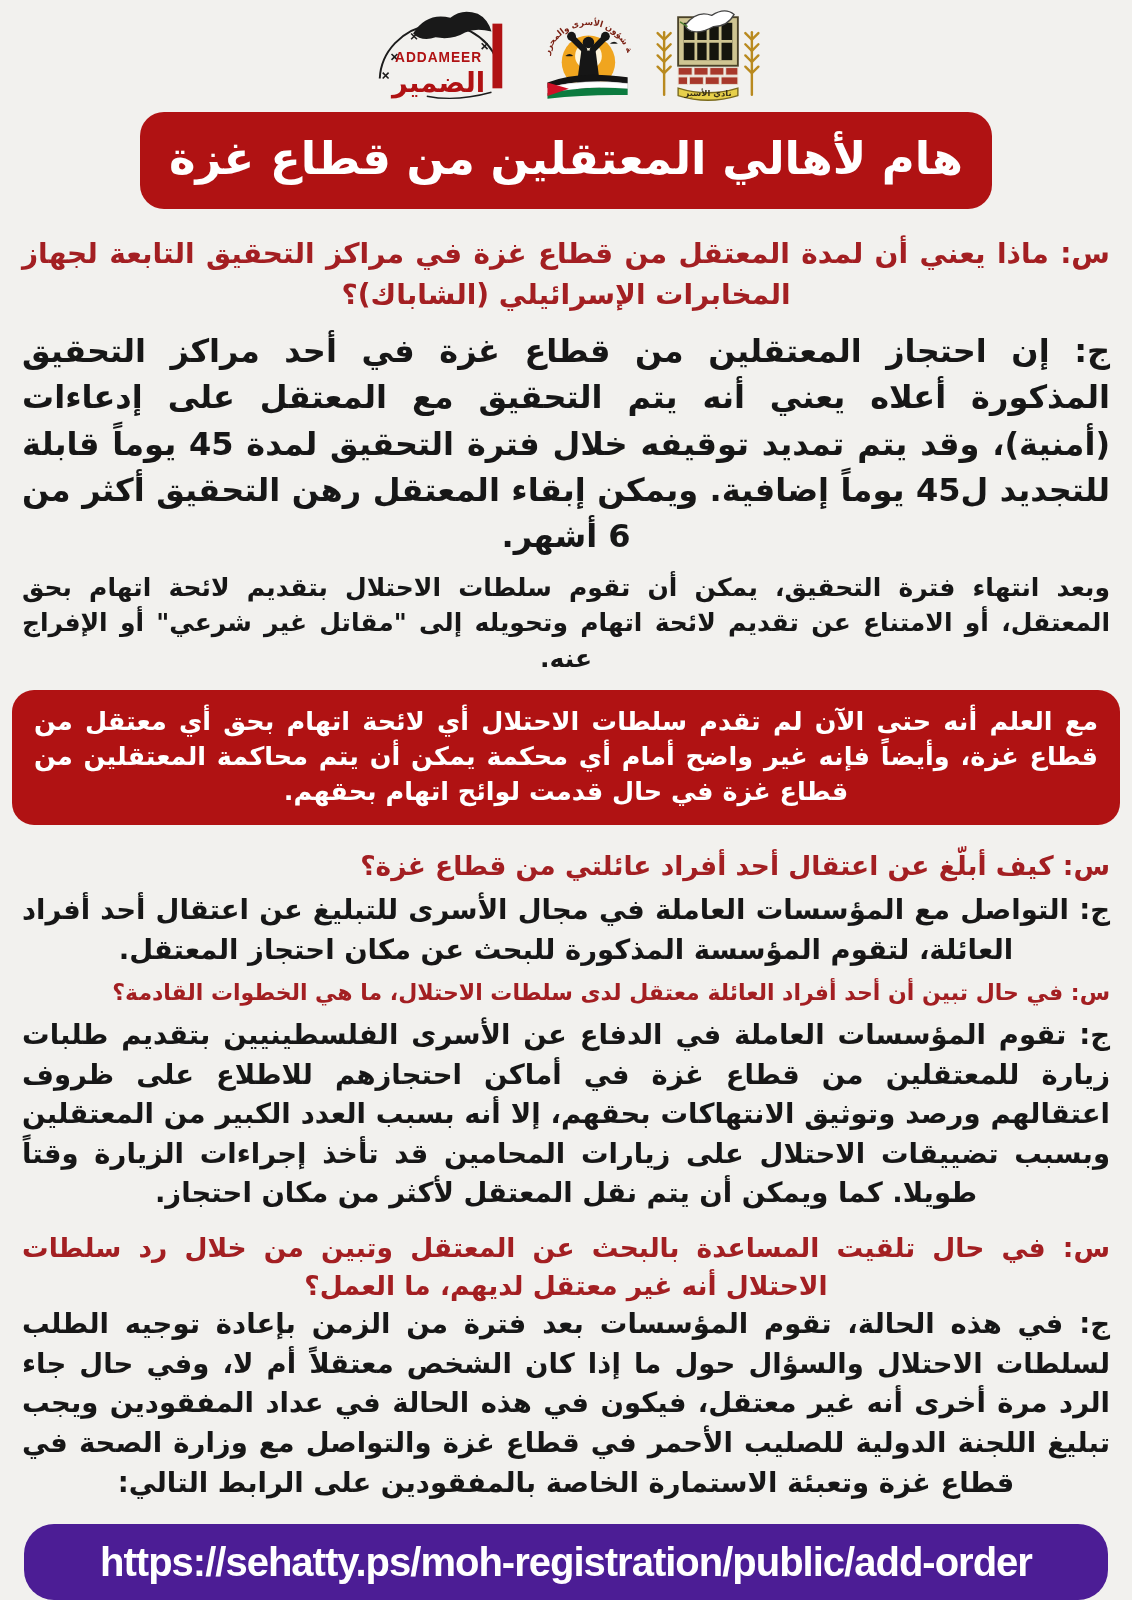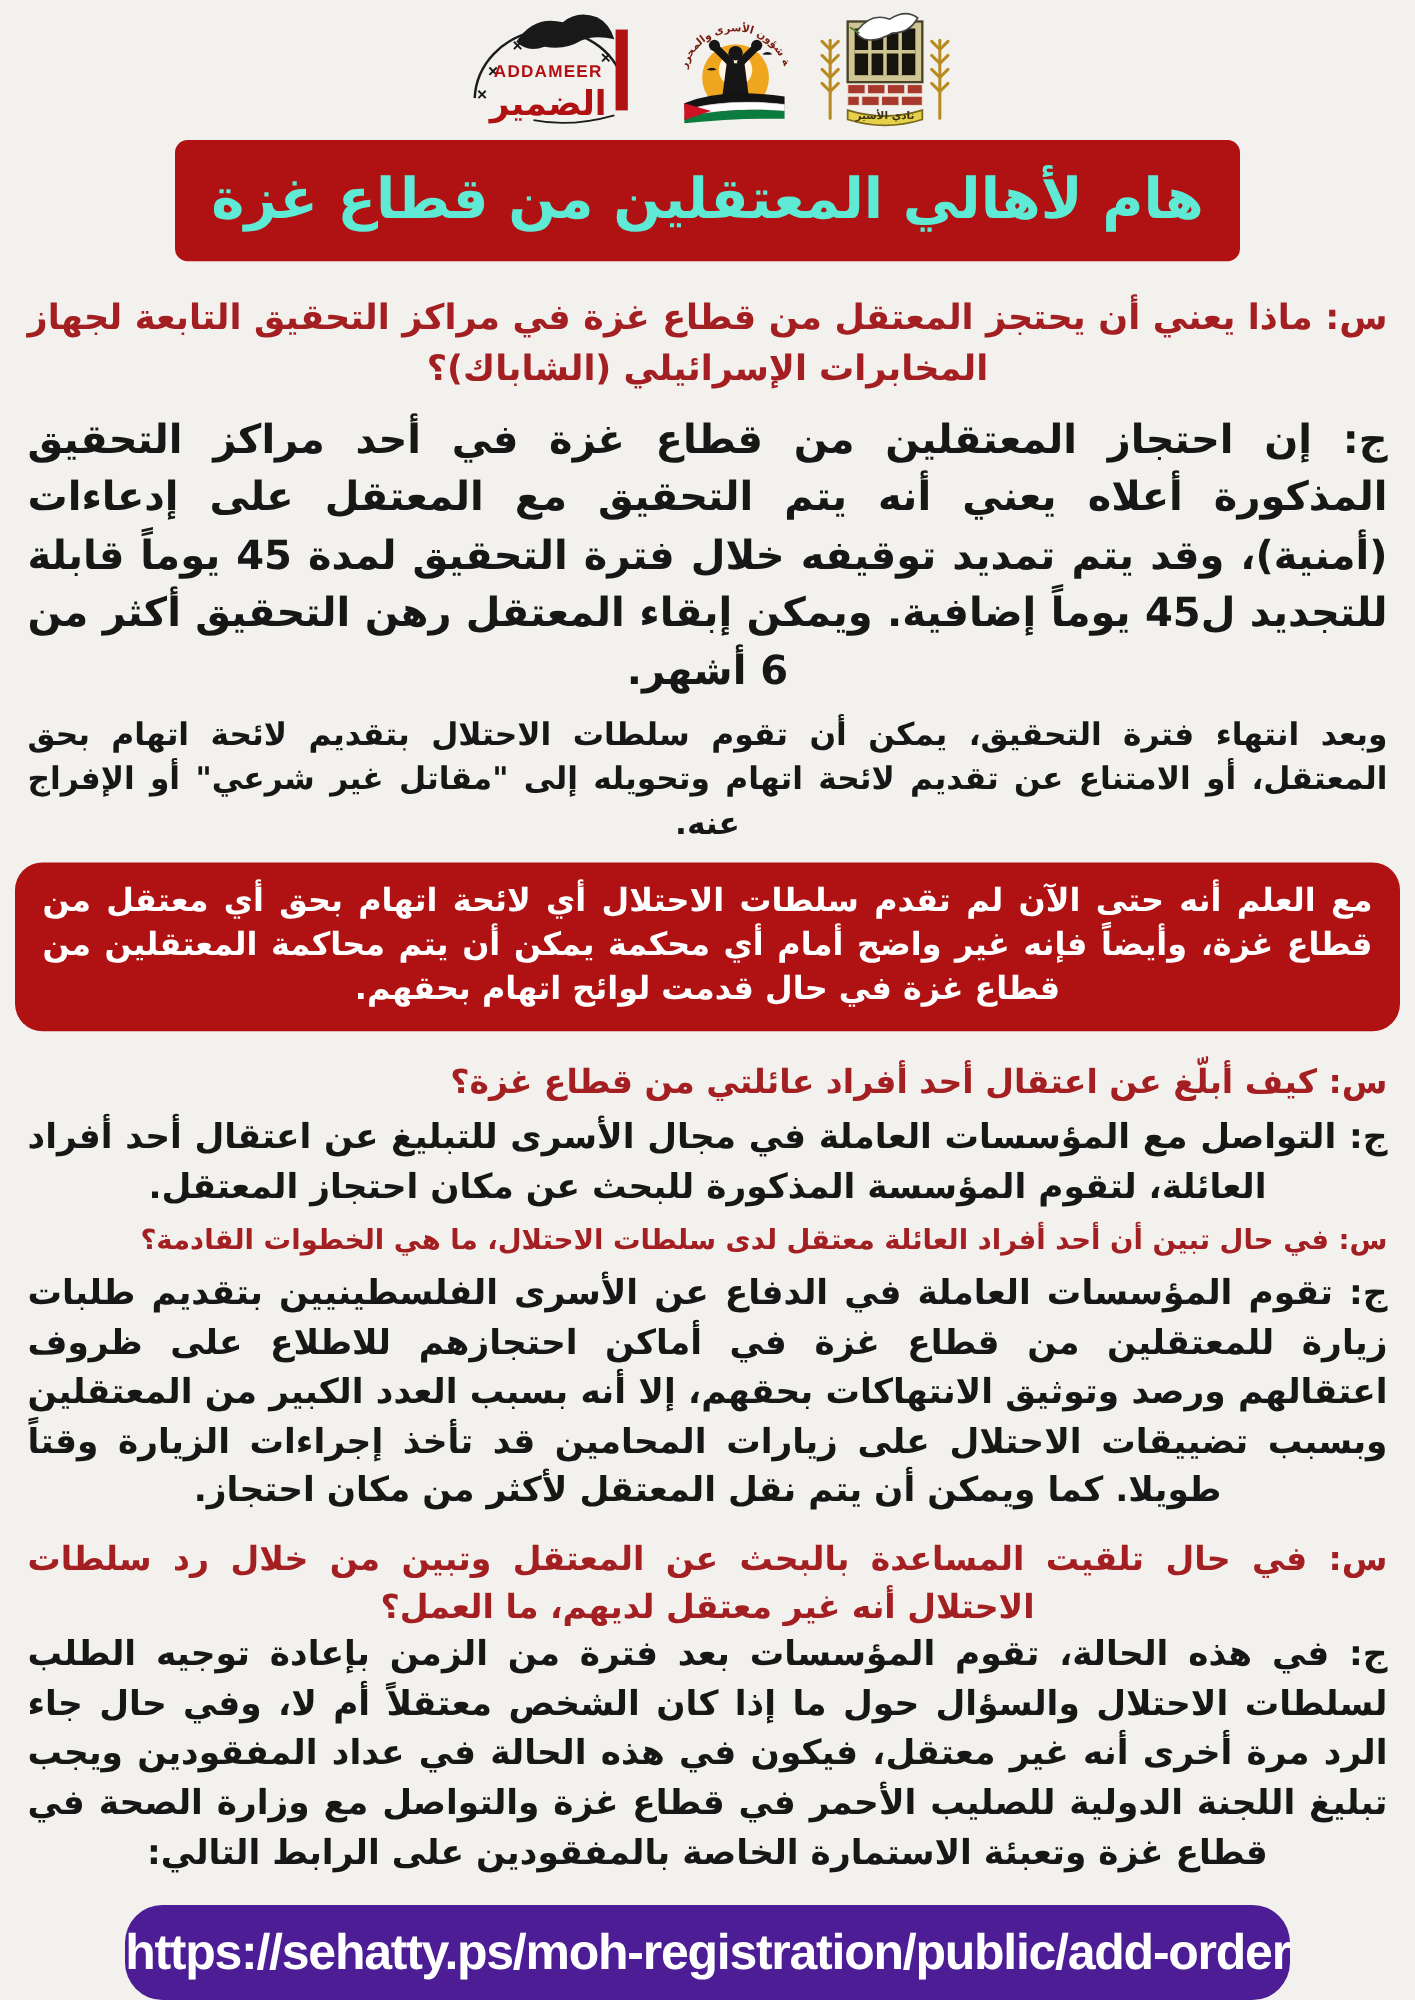--- a/index.html
+++ b/index.html
@@ -2,34 +2,34 @@
 <html lang="ar"><head>
 <meta charset="utf-8">
 <style>
   html,body { margin:0; padding:0; }
   body {
     width:1132px; height:1600px;
     background:#f2f1ee;
     font-family:"DejaVu Sans", sans-serif;
     overflow:hidden;
   }
-  .poster { width:1132px; height:1600px; display:flex; flex-direction:column;align-items:center; }
+  .poster { width:1132px; height:1600px; display:flex; flex-direction:column; }
 
   
   .logos {
     height:106px; display:flex; justify-content:center; align-items:center;
     gap:10px; padding-top:6px;
   }
   .logo { height:98px; }
 
   
   .title-banner {
-    background:#b01213; color:#5eead4;
+    background:#b01213; color:#ffffff;
     width:828px; margin:8px auto 0;
-    border-radius:10px;
+    border-radius:24px;
     text-align:center;
     font-size:45px; font-weight:bold;
     padding:20px 12px 24px;
     direction:rtl;
   }
 
   
   .content { padding:0 22px; direction:rtl; font-weight:bold; }
   .q { color:#a31f22; }
   .a { color:#171717; }
@@ -137,21 +137,21 @@
       <path d="M38,22 l-8,-5" stroke="#4d7c2f" stroke-width="1.6"></path>
       <path d="M28,88 Q60,98 92,88 L92,96 Q60,106 28,96 Z" fill="#e7d04a" stroke="#7a6a1d" stroke-width="1.5"></path>
       <text x="60" y="96" text-anchor="middle" font-size="9" font-weight="bold" fill="#3a3116" font-family="DejaVu Sans, sans-serif">نادي الأسير</text>
     </svg>
   </div>
 
   <div class="title-banner">هام لأهالي المعتقلين من قطاع غزة</div>
 
   <div class="content">
 
-    <div class="q q1 just">س: ماذا يعني أن يحتجز المعتقل من قطاع غزة في مراكز التحقيق التابعة لجهاز المخابرات الإسرائيلي (الشاباك)؟</div>
+    <div class="q q1 just">س: ماذا يعني أن لمدة المعتقل من قطاع غزة في مراكز التحقيق التابعة لجهاز المخابرات الإسرائيلي (الشاباك)؟</div>
     <div class="a a1 just">ج: إن احتجاز المعتقلين من قطاع غزة في أحد مراكز التحقيق المذكورة أعلاه يعني أنه يتم التحقيق مع المعتقل على إدعاءات (أمنية)، وقد يتم تمديد توقيفه خلال فترة التحقيق لمدة 45 يوماً قابلة للتجديد ل45 يوماً إضافية. ويمكن إبقاء المعتقل رهن التحقيق أكثر من 6 أشهر.</div>
     <div class="a a1b just">وبعد انتهاء فترة التحقيق، يمكن أن تقوم سلطات الاحتلال بتقديم لائحة اتهام بحق المعتقل، أو الامتناع عن تقديم لائحة اتهام وتحويله إلى "مقاتل غير شرعي" أو الإفراج عنه.</div>
 
     <div class="note-box">مع العلم أنه حتى الآن لم تقدم سلطات الاحتلال أي لائحة اتهام بحق أي معتقل من قطاع غزة، وأيضاً فإنه غير واضح أمام أي محكمة يمكن أن يتم محاكمة المعتقلين من قطاع غزة في حال قدمت لوائح اتهام بحقهم.</div>
 
     <div class="q q2 right">س: كيف أبلّغ عن اعتقال أحد أفراد عائلتي من قطاع غزة؟</div>
     <div class="a a2 just">ج: التواصل مع المؤسسات العاملة في مجال الأسرى للتبليغ عن اعتقال أحد أفراد العائلة، لتقوم المؤسسة المذكورة للبحث عن مكان احتجاز المعتقل.</div>
 
     <div class="q q3 right">س: في حال تبين أن أحد أفراد العائلة معتقل لدى سلطات الاحتلال، ما هي الخطوات القادمة؟</div>
     <div class="a a3 just">ج: تقوم المؤسسات العاملة في الدفاع عن الأسرى الفلسطينيين بتقديم طلبات زيارة للمعتقلين من قطاع غزة في أماكن احتجازهم للاطلاع على ظروف اعتقالهم ورصد وتوثيق الانتهاكات بحقهم، إلا أنه بسبب العدد الكبير من المعتقلين وبسبب تضييقات الاحتلال على زيارات المحامين قد تأخذ إجراءات الزيارة وقتاً طويلا. كما ويمكن أن يتم نقل المعتقل لأكثر من مكان احتجاز.</div>

